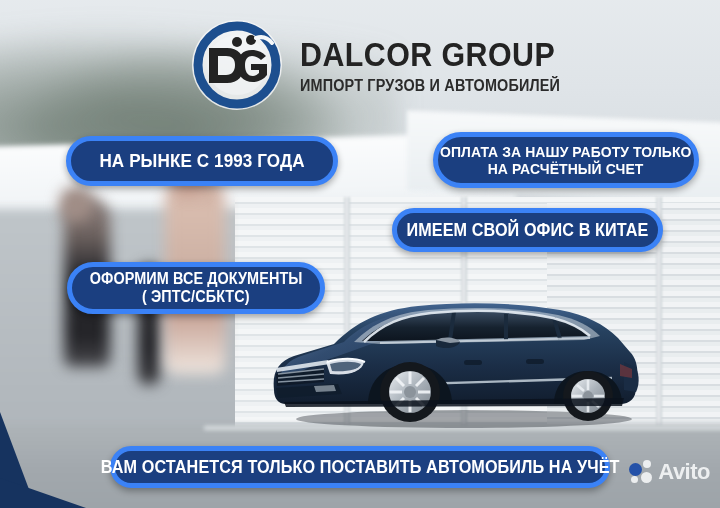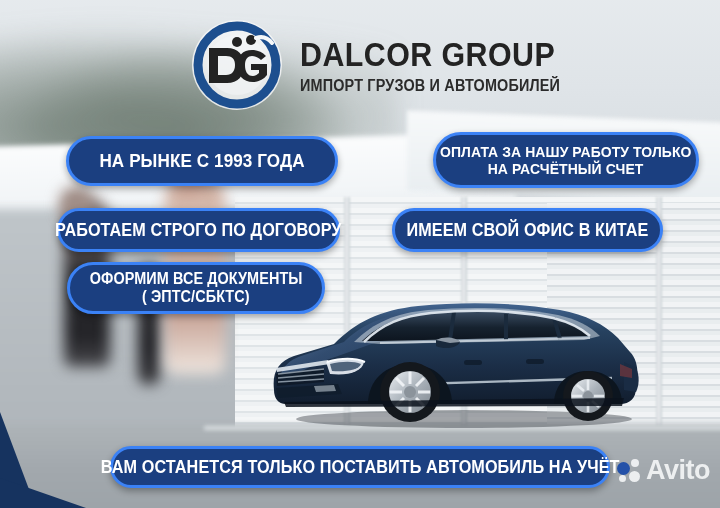--- a/index.html
+++ b/index.html
@@ -129,21 +129,21 @@
   .pill {
     position:absolute;
     background:#1b3f80;
     border-radius:999px;
     color:#fff;
     display:flex; flex-direction:column;
     align-items:center; justify-content:center;
     text-align:center;
     box-shadow:0 3px 7px rgba(0,0,0,.33);
     padding:0 18px;
-    border:3px solid #3b82f6;
+    border:5px solid #3b82f6;
   }
   .pill span {
     display:block;
     font-weight:bold;
     letter-spacing:.1px;
     white-space:nowrap;
     transform:scaleX(.9);
     line-height:1.12;
   }
 
@@ -170,21 +170,21 @@
     position:absolute; right:10px; bottom:24px;
     display:flex; align-items:center; gap:5px;
     opacity:.93;
   }
   .avito-mark { position:relative; width:24px; height:24px; }
   .avito-mark i { position:absolute; border-radius:50%; display:block; }
   .avito-mark .c1 { left:0;   top:3px;  width:13px; height:13px; background:#1b4ba8; }
   .avito-mark .c2 { left:14px;top:0;    width:8px;  height:8px;  background:#f2f4f5; }
   .avito-mark .c3 { left:2px; top:16px; width:7px;  height:7px;  background:#f2f4f5; }
   .avito-mark .c4 { left:12px;top:12px; width:11px; height:11px; background:#f2f4f5; }
-  .avito-text { font-size:27px; font-weight:bold; color:#f3f5f6; letter-spacing:-.5px; line-height:1; }
+  .avito-text { font-size:22px; font-weight:bold; color:#f3f5f6; letter-spacing:-.5px; line-height:1; }
 </style>
 </head>
 <body>
 
 <div class="stage">
 
   <div class="bg">
     <div class="sky"></div>
     <div class="treeline"></div>
     <div class="tent"></div>
@@ -345,23 +345,20 @@
 
   <div class="pill" id="pill-market">
     <span>НА РЫНКЕ С 1993 ГОДА</span>
   </div>
 
   <div class="pill" id="pill-payment">
     <span>ОПЛАТА ЗА НАШУ РАБОТУ ТОЛЬКО</span>
     <span>НА РАСЧЁТНЫЙ СЧЕТ</span>
   </div>
 
-  <div class="pill" id="pill-contract">
-    <span>РАБОТАЕМ СТРОГО ПО ДОГОВОРУ</span>
-  </div>
 
   <div class="pill" id="pill-docs">
     <span>ОФОРМИМ ВСЕ ДОКУМЕНТЫ</span>
     <span>( ЭПТС/СБКТС)</span>
   </div>
 
   <div class="pill" id="pill-office">
     <span>ИМЕЕМ СВОЙ ОФИС В КИТАЕ</span>
   </div>
 

